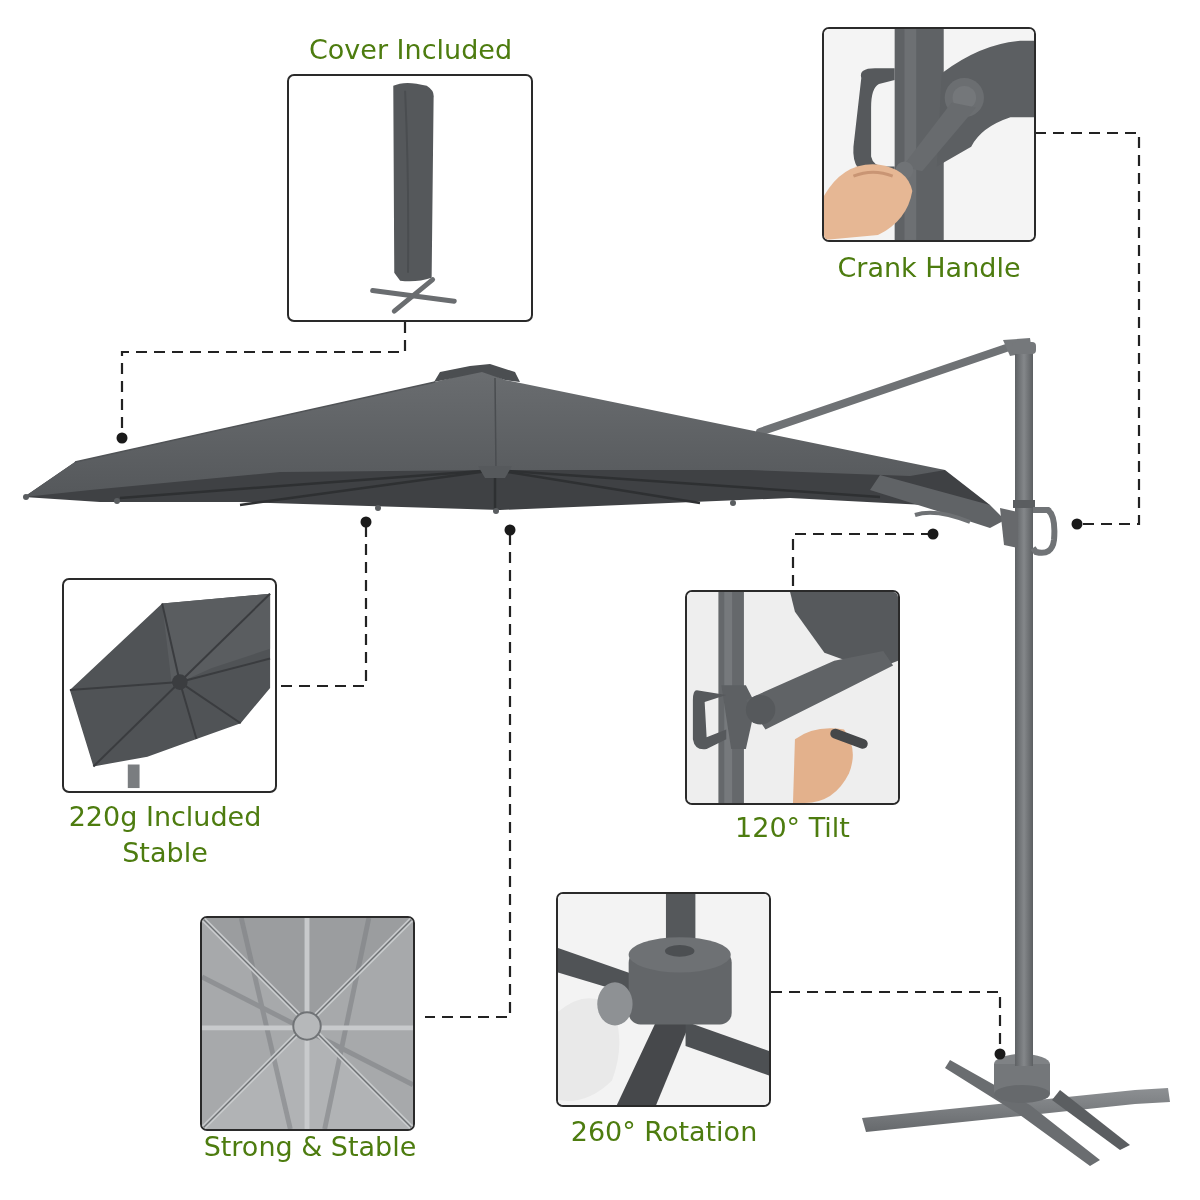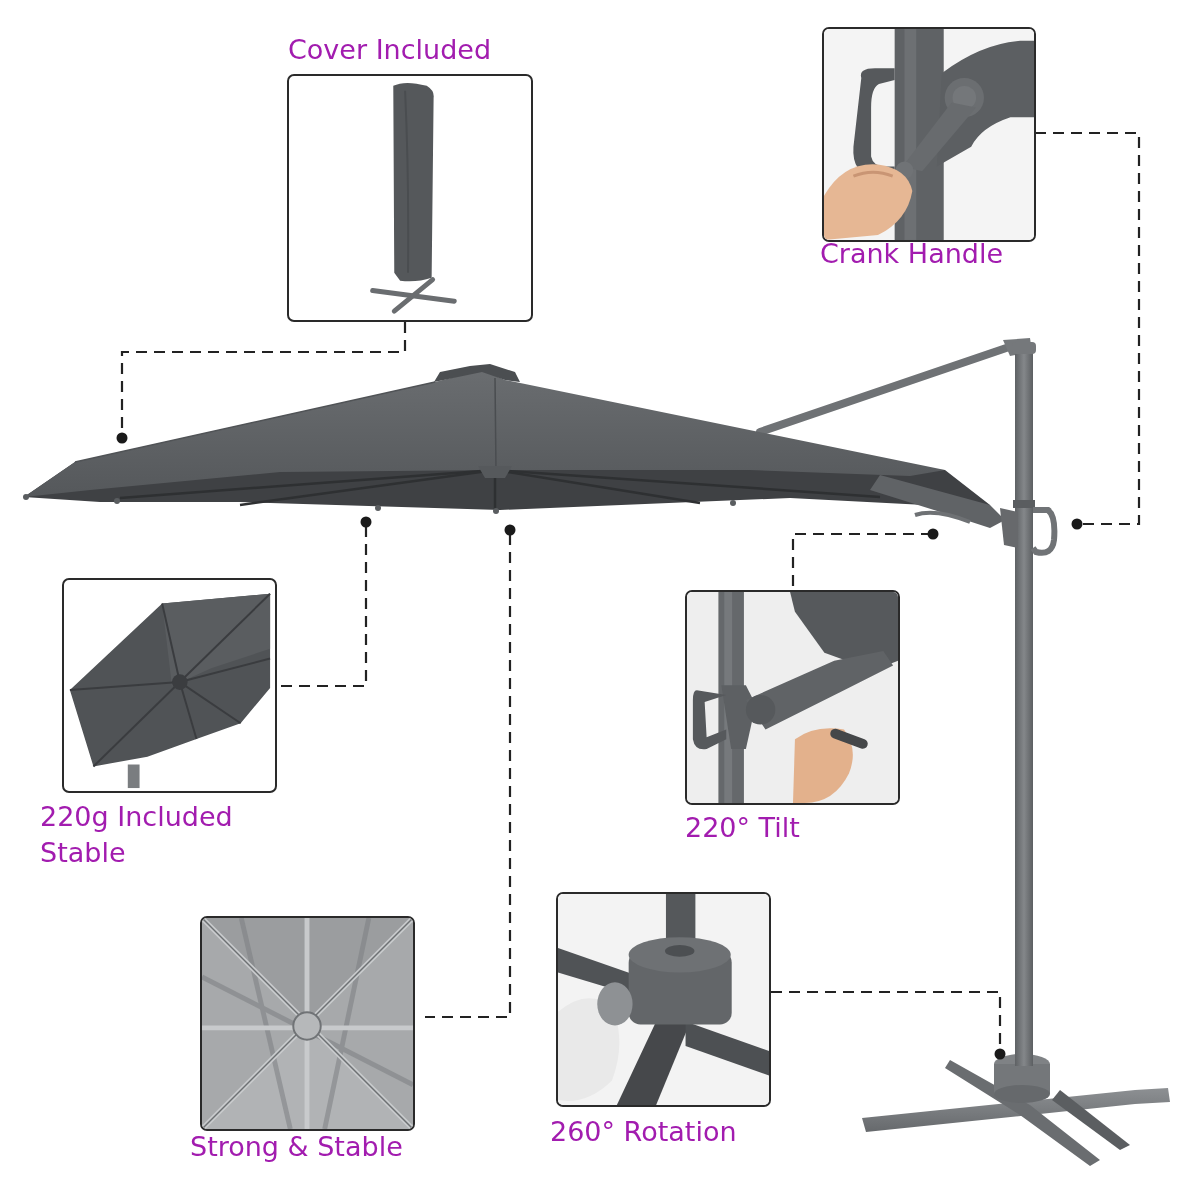--- a/index.html
+++ b/index.html
@@ -1,19 +1,19 @@
 <!DOCTYPE html>
 <html><head>
 <meta charset="utf-8">
 <style>
   html, body { margin: 0; padding: 0; background: #ffffff; }
   body { width: 1200px; height: 1200px; position: relative; overflow: hidden;
          font-family: "DejaVu Sans", "Liberation Sans", sans-serif; color: #1a1a1a; }
-  .label { position: absolute; font-size: 27px; text-align: left; white-space: nowrap;
-           letter-spacing: 0px; line-height: 34px; color: #a21caf; }
+  .label { position: absolute; font-size: 27px; text-align: center; white-space: nowrap;
+           letter-spacing: 0px; line-height: 34px; color: #4d7c0f; }
   .box { position: absolute; border: 2px solid #2a2a2a; border-radius: 7px; overflow: hidden; background: #fff; box-sizing: border-box; }
   .box svg { display: block; width: 100%; height: 100%; }
   #overlay { position: absolute; left: 0; top: 0; width: 1200px; height: 1200px; pointer-events: none; }
 </style>
 </head>
 <body>
 
 <svg id="overlay" viewBox="0 0 1200 1200" xmlns="http://www.w3.org/2000/svg">
   <defs>
     <linearGradient id="canopyTop" x1="0" y1="0" x2="0" y2="1">
@@ -131,21 +131,21 @@
     <path d="M38 50 Q35 40 52 40 L72 40 L72 52 L56 56 Q48 60 48 80 L48 130 Q50 140 62 140 L72 140 L72 150 L52 150 Q28 148 30 120 Z" fill="#56595c"></path>
     <path d="M120 45 Q160 15 200 12 L214 12 L214 90 L190 90 Q160 100 150 120 L115 140 Z" fill="#5c5f62"></path>
     <circle cx="143" cy="70" r="20" fill="#6b6e71"></circle>
     <circle cx="143" cy="70" r="12" fill="#74777a"></circle>
     <path d="M130 75 L155 80 L100 145 L80 140 Z" fill="#686b6e"></path>
     <circle cx="82" cy="144" r="9" fill="#707376"></circle>
     <path d="M0 170 Q20 135 55 138 Q85 142 90 165 Q85 195 55 210 L0 215 Z" fill="#e6b794"></path>
     <path d="M30 150 Q50 142 70 150" stroke="#c99574" stroke-width="3" fill="none"></path>
   </svg>
 </div>
-<div class="label" style="left:820px; top:237px; width:218px;">Crank Handle</div>
+<div class="label" style="left:820px; top:251px; width:218px;">Crank Handle</div>
 
 <div class="box" style="left:62px; top:578px; width:215px; height:215px;">
   <svg viewBox="0 0 215 215">
     <polygon points="100,24 210,14 210,110 180,146 135,162 85,180 30,190 6,112" fill="#505356"></polygon>
     <polygon points="100,24 210,14 210,70 150,90 110,108" fill="#5a5d60"></polygon>
     <g stroke="#3a3c3f" stroke-width="2">
       <line x1="118" y1="104" x2="100" y2="24"></line>
       <line x1="118" y1="104" x2="210" y2="14"></line>
       <line x1="118" y1="104" x2="210" y2="80"></line>
       <line x1="118" y1="104" x2="180" y2="146"></line>
@@ -167,21 +167,21 @@
     <rect x="32" y="0" width="26" height="215" fill="#65686b"></rect>
     <rect x="38" y="0" width="8" height="215" fill="#76797c"></rect>
     <path d="M35 95 L60 95 L70 115 L60 160 L45 160 Z" fill="#5d6063"></path>
     <path d="M60 110 L150 70 L200 60 L210 75 L160 100 L80 140 Z" fill="#606366"></path>
     <circle cx="75" cy="120" r="15" fill="#56595c"></circle>
     <path d="M10 100 Q6 100 6 110 L6 150 Q8 162 20 160 L40 150 L40 140 L20 148 L18 112 L40 105 Z" fill="#56595c"></path>
     <path d="M110 150 Q130 135 160 140 Q175 160 165 185 Q150 215 120 215 L108 215 Z" fill="#e3b18c"></path>
     <rect x="148" y="138" width="40" height="10" rx="5" fill="#454749" transform="rotate(20 148 138)"></rect>
   </svg>
 </div>
-<div class="label" style="left:685px; top:811px; width:215px;">220° Tilt</div>
+<div class="label" style="left:685px; top:811px; width:215px;">120° Tilt</div>
 
 <div class="box" style="left:200px; top:916px; width:215px; height:215px;">
   <svg viewBox="0 0 215 215">
     <rect width="215" height="215" fill="#a7a9ab"></rect>
     <polygon points="0,0 215,0 107,107" fill="#9b9d9f"></polygon>
     <polygon points="0,215 215,215 107,107" fill="#b1b3b5"></polygon>
     <g stroke="#7c7f82" stroke-width="5" opacity="0.55">
       <line x1="40" y1="0" x2="90" y2="215"></line>
       <line x1="170" y1="0" x2="125" y2="215"></line>
       <line x1="0" y1="60" x2="215" y2="170"></line>

